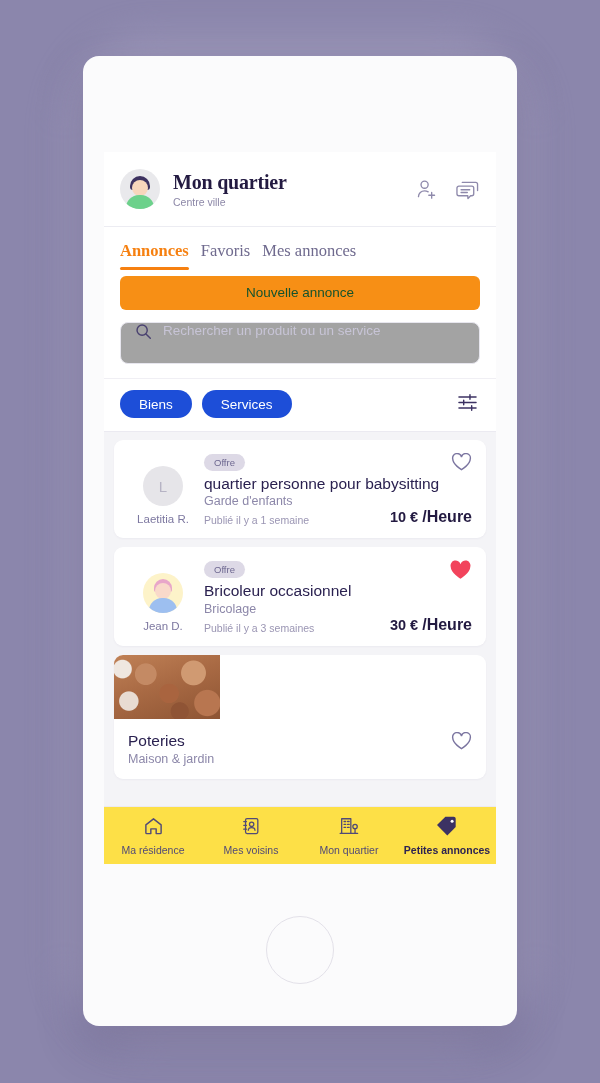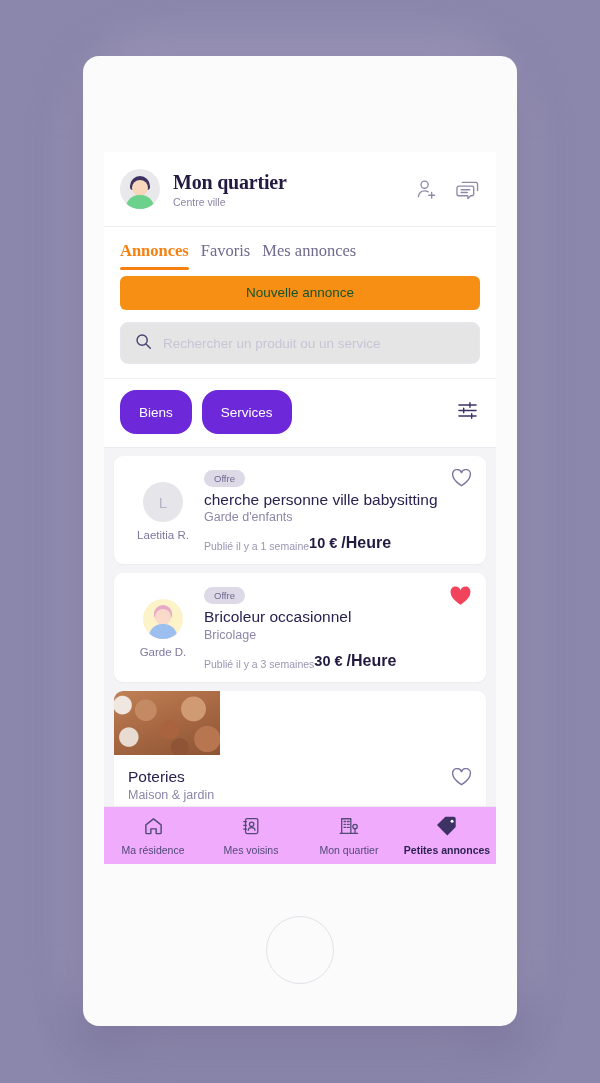--- a/index.html
+++ b/index.html
@@ -99,39 +99,39 @@
   .newad {
     display:block; width:100%; height:34px; line-height:34px;
     background:#f78f15; color:#14532d; border:none; border-radius:6px;
     font-size:13.5px; text-align:center; cursor:pointer;
   }
 
   
   .search-wrap { background:#fff; padding: 0 16px 14px; }
   .search {
     height: 42px; border:1px solid #e7e6ee; border-radius:8px;
-    display:flex; align-items:center; padding: 0 14px; background:#e5e5e5;
+    display:flex; align-items:flex-start; padding: 0 14px; background:#a3a3a3;
   }
   .search input {
     border:none; outline:none; flex:1; margin-left:11px;
     font-size:13.5px; color:#3a3356; background:transparent;
     font-family:"Liberation Sans", sans-serif;
   }
   .search input::placeholder { color:#c7c4d6; }
 
   
   .chips {
     background:#fff; padding: 11px 16px 13px;
     display:flex; align-items:center;
     border-top:1px solid #f0eff4;
     border-bottom:1px solid #ebeaf1;
   }
   .chip {
-    background:#6d28d9; color:#fff; border:none;
-    border-radius:16px; height:44px; padding: 0 19px;
+    background:#1d4ed8; color:#fff; border:none;
+    border-radius:16px; height:28px; padding: 0 19px;
     font-size:13.5px; margin-right:10px; cursor:pointer;
     font-family:"Liberation Sans", sans-serif;
   }
   .chips .spacer { flex:1; }
   .filter-btn { background:none; border:none; cursor:pointer; padding:2px; }
 
   
   .list { padding: 8px 10px 0; }
   .card {
     background:#fff; border-radius:9px; margin-bottom:9px;
@@ -159,22 +159,22 @@
     font-size:9.5px; border-radius:9px; padding: 3px 10px 3px;
     margin-bottom:4px;
     text-align:right;
   }
   .c-title {
     font-size:15.5px; color:#2a2150; line-height:1.18;
     margin-bottom:1px;
   }
   .c-cat { font-size:12.5px; color:#8c87a9; }
   .c-foot {
-    display:flex; align-items:flex-end; 
-    margin-top:10px;
+    display:flex; align-items:flex-end; justify-content:space-between;
+    margin-top:0;
   }
   .c-date { font-size:10.5px; color:#9a95b3; }
   .c-price { font-size:14.5px; color:#231a41; font-weight:bold; white-space:nowrap; }
   .c-price .unit { font-size:16px; }
   .heart { position:absolute; right:14px; top:13px; cursor:pointer; }
 
   
   .card.thumb-card { padding:0; overflow:hidden; align-items:stretch;flex-direction:column; }
   .thumb {
     width:106px; height:64px; flex:none;
@@ -187,21 +187,21 @@
       radial-gradient(circle at 8% 22%, #efe7e0 0 8%, transparent 9%),
       radial-gradient(circle at 62% 88%, #8f5435 0 10%, transparent 11%),
       linear-gradient(160deg, #c08156 0%, #a96a44 45%, #8d5433 100%);
   }
   .thumb-main { flex:1; padding: 13px 14px; position:relative; }
   .thumb-main .c-title { margin-bottom:2px; }
 
   
   .botnav {
     position:absolute; left:0; right:0; bottom:0; height:58px;
-    background:#f0abfc; border-top:1px solid #eceaf1;
+    background:#fde047; border-top:1px solid #eceaf1;
     display:flex; align-items:center;
   }
   .nav-item {
     flex:1; text-align:center; cursor:pointer;
     display:flex; flex-direction:column; align-items:center; gap:4px;
   }
   .nav-lbl { font-size:10.5px; color:#514a77; }
   .nav-item.on .nav-lbl { font-weight:bold; color:#2d2352; }
 
   
@@ -286,21 +286,21 @@
 
       <div class="card">
         <div class="card-left">
           <div class="av-circ av-initial">
             <span>L</span>
           </div>
           <div class="av-name">Laetitia R.</div>
         </div>
         <div class="card-main">
           <span class="badge">Offre</span>
-          <div class="c-title">cherche personne ville babysitting</div>
+          <div class="c-title">quartier personne pour babysitting</div>
           <div class="c-cat">Garde d'enfants</div>
           <div class="c-foot">
             <span class="c-date">Publié il y a 1 semaine</span>
             <span class="c-price">
               <span>10 €</span>
               <span class="unit">/Heure</span>
             </span>
           </div>
         </div>
         <span class="heart">
@@ -310,21 +310,21 @@
         </span>
       </div>
 
       <div class="card">
         <div class="card-left">
           <div class="av-circ av-photo">
             <div class="hair"></div>
             <div class="face"></div>
             <div class="body"></div>
           </div>
-          <div class="av-name">Garde D.</div>
+          <div class="av-name">Jean D.</div>
         </div>
         <div class="card-main">
           <span class="badge">Offre</span>
           <div class="c-title">Bricoleur occasionnel</div>
           <div class="c-cat">Bricolage</div>
           <div class="c-foot">
             <span class="c-date">Publié il y a 3 semaines</span>
             <span class="c-price">
               <span>30 €</span>
               <span class="unit">/Heure</span>

